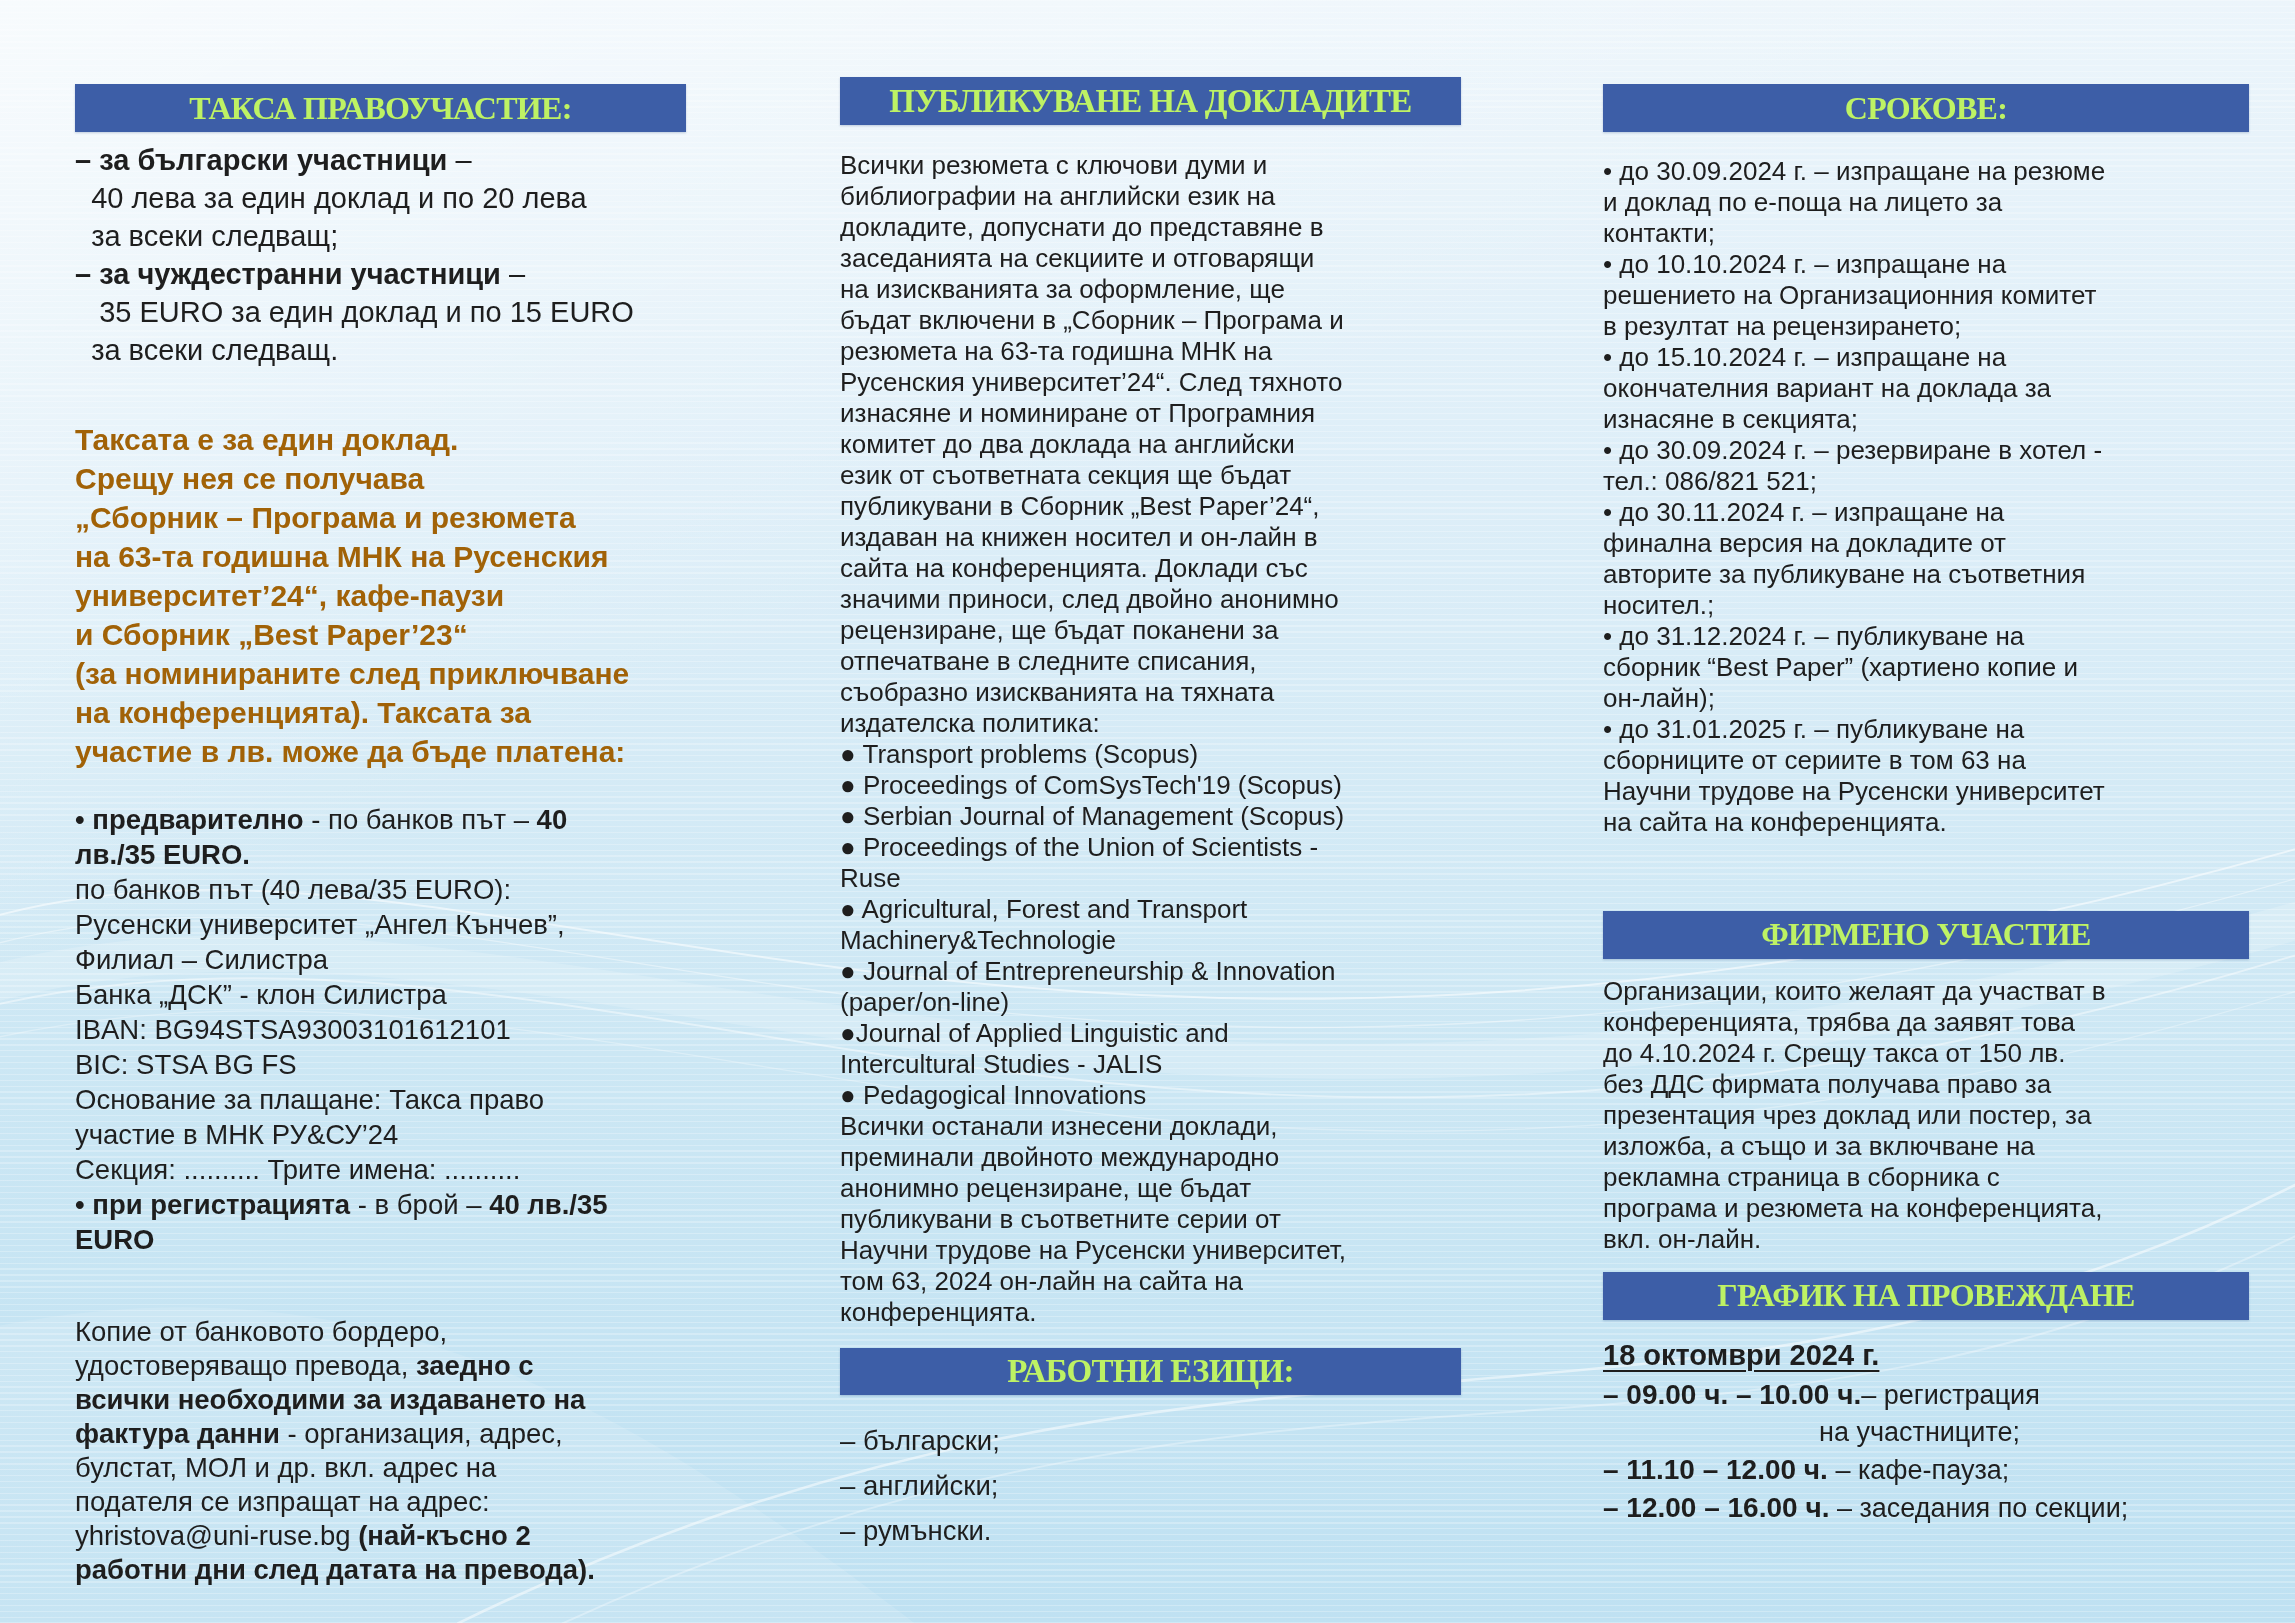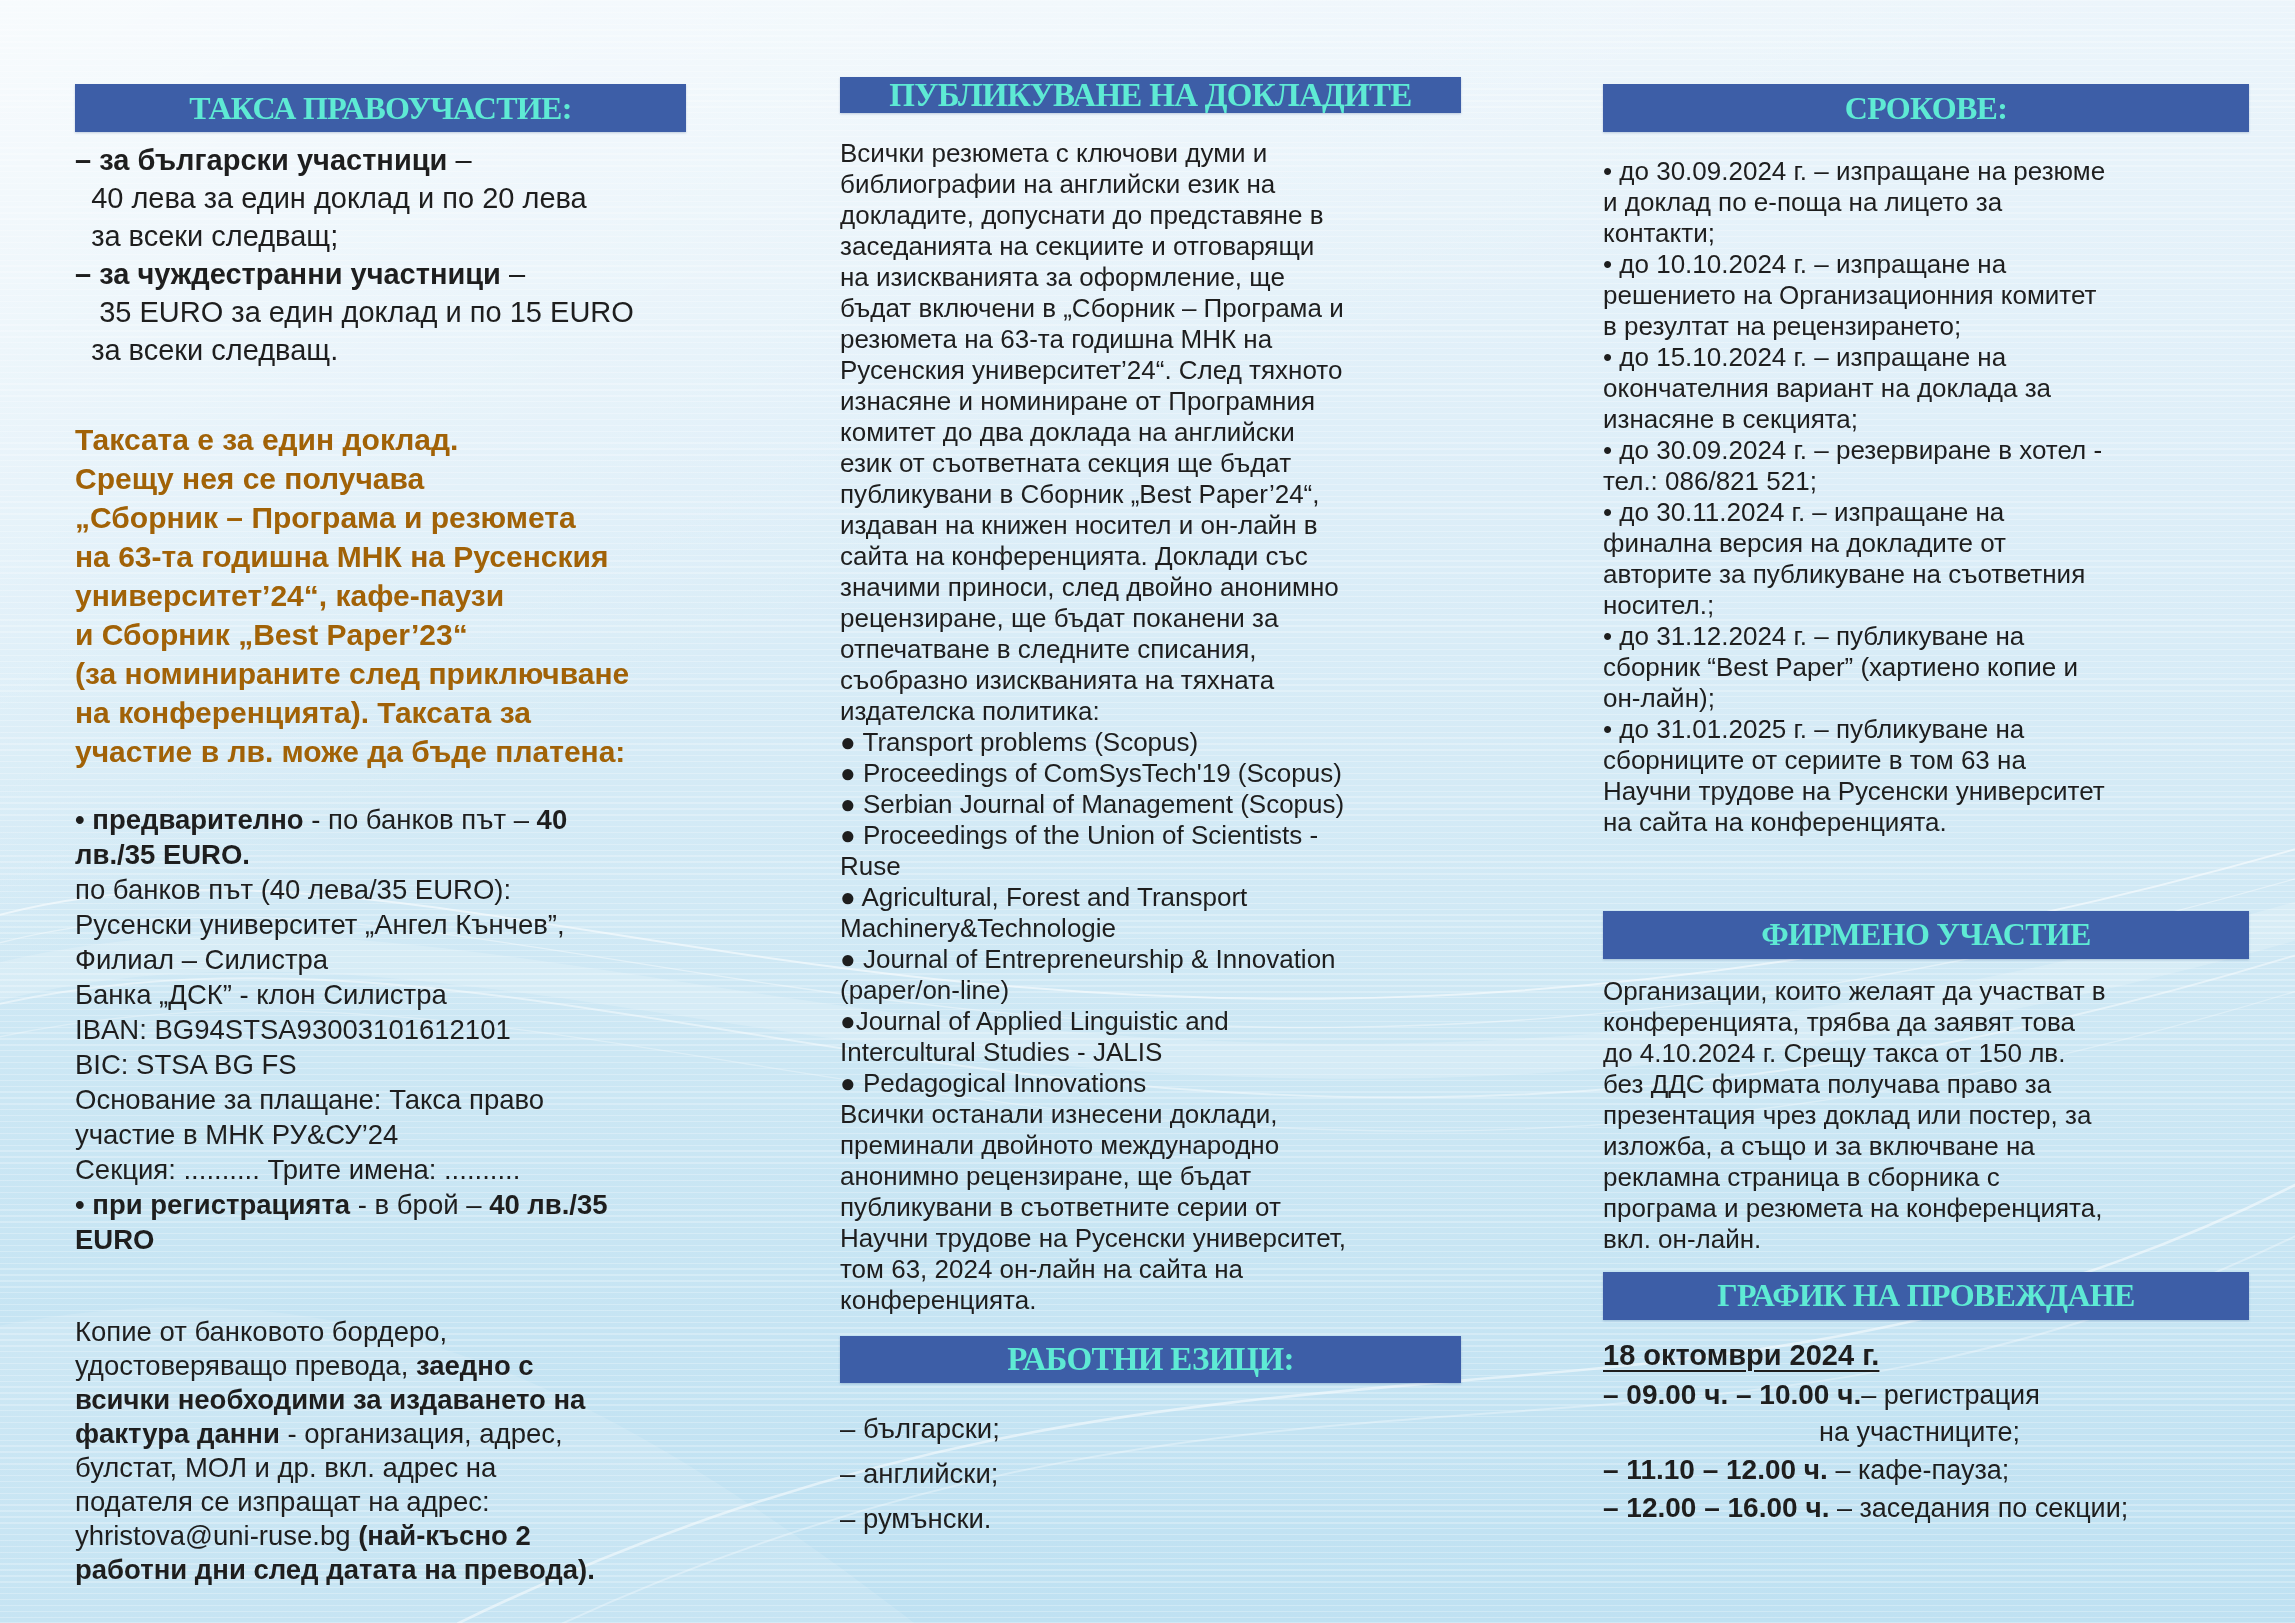--- a/index.html
+++ b/index.html
@@ -10,37 +10,37 @@
       linear-gradient(155deg, rgba(255,255,255,.6) 0%, rgba(255,255,255,0) 38%),
       repeating-linear-gradient(180deg, rgba(255,255,255,.26) 0 1.3px, rgba(255,255,255,0) 1.3px 5.9px),
       linear-gradient(180deg,#ecf5fb 0%, #ddeef8 30%, #cce7f4 65%, #bfe1f2 100%);
   }
   svg.waves{position:absolute;left:0;top:0;width:2295px;height:1624px;pointer-events:none;}
   .col{position:absolute;top:0;}
   #col-left{left:75px;width:680px;}
   #col-mid{left:840px;width:621px;}
   #col-right{left:1603px;width:654px;}
   .bar{
-    background:#3d5ea7;color:#5eead4;
+    background:#3d5ea7;color:#bef264;
     font-family:"Liberation Serif",serif;font-weight:bold;
     display:flex;align-items:center;justify-content:center;
     font-size:32px;letter-spacing:-0.7px;height:48px;
     box-shadow:0 1.3px 2px rgba(40,70,130,.25);
   }
   p{margin:0;}
   .prewrap{white-space:pre-wrap;}
   .b{font-weight:bold;}
   
   #col-left .bar{margin-top:84px;width:611px;}
   .fee{margin-top:9px;font-size:29px;line-height:38px;}
   .bluep{margin-top:51px;font-size:30px;line-height:39px;font-weight:bold;color:#a16207;}
   .bank{margin-top:31px;font-size:27.5px;line-height:35px;}
   .copy{margin-top:58px;font-size:27.5px;line-height:34px;}
   
-  #col-mid .bar{margin-top:77px;height:36px;font-size:33px;}
+  #col-mid .bar{margin-top:77px;height:48px;font-size:33px;}
   .mpara1{margin-top:25px;font-size:26px;line-height:31px;}
   .jitem{font-size:26px;line-height:31px;white-space:pre-wrap;}
   .mpara2{font-size:26px;line-height:31px;}
   #col-mid .bar2{margin-top:19.6px;height:47px;}
   .langs{margin-top:30px;}
   .lang-item{font-size:27.5px;line-height:31px;margin-bottom:14.4px;}
   
   #col-right .bar{margin-top:84px;width:646px;}
   .deadlines{margin-top:23.5px;}
   .ditem{font-size:26px;line-height:31px;white-space:pre-wrap;}

